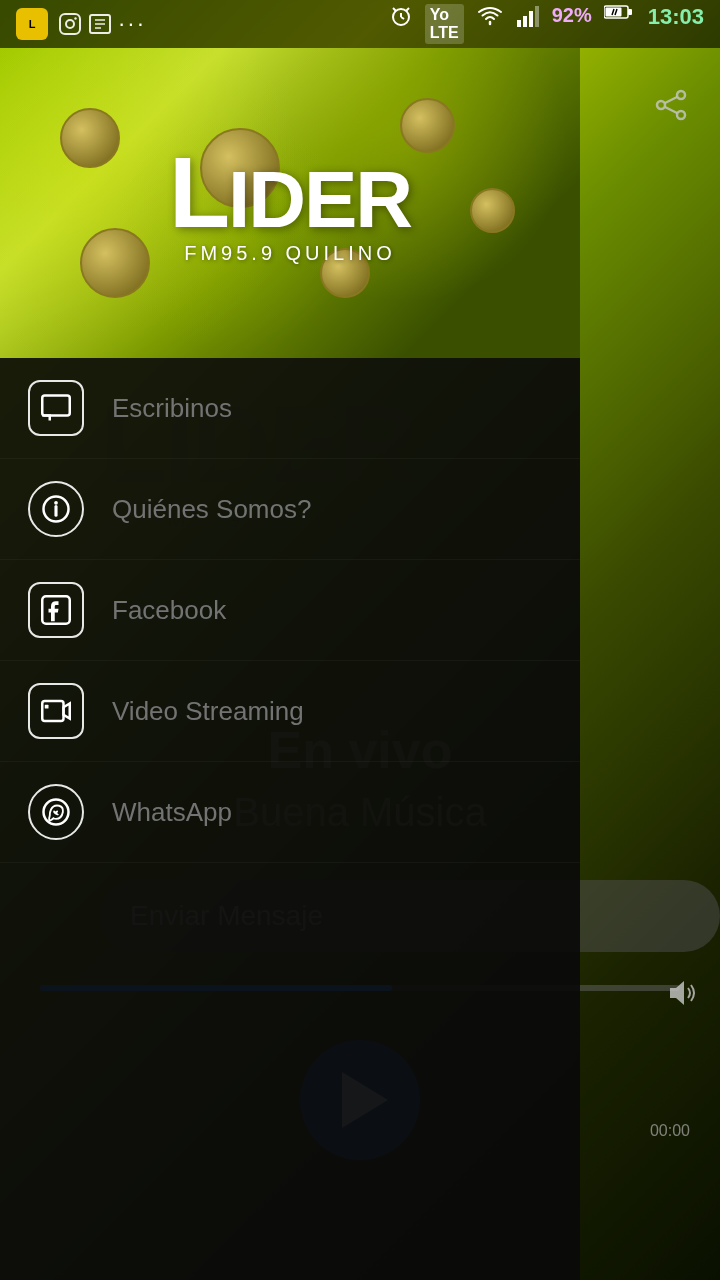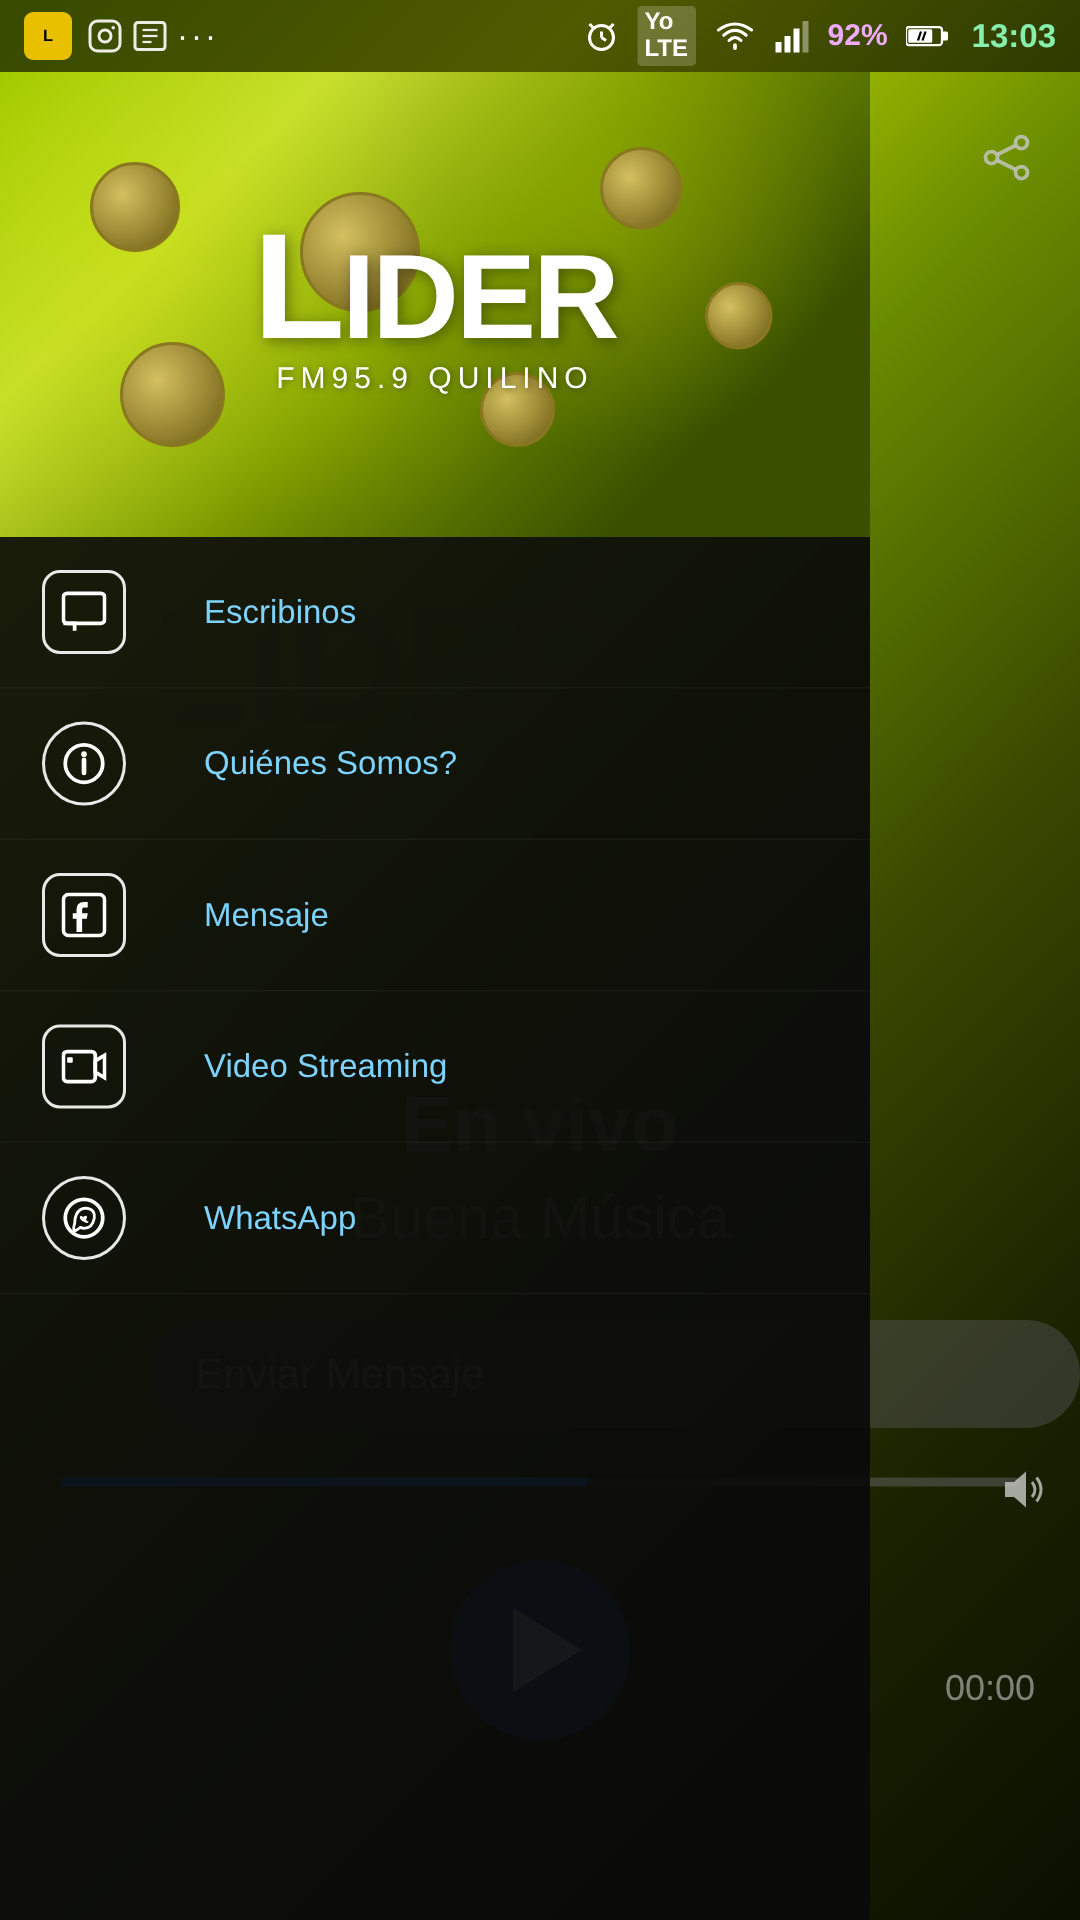--- a/index.html
+++ b/index.html
@@ -47,21 +47,21 @@
       display: flex; align-items: center; justify-content: center;
       font-size: 10px; font-weight: bold; color: #000;
     }
     .status-icons {
       display: flex;
       align-items: center;
       gap: 6px;
     }
     .status-right {
       display: flex;
-      align-items: center;
+      align-items: flex-start;
       gap: 12px;
       color: #fff;
       font-size: 22px;
       font-weight: bold;
     }
 
     
     .bg-content {
       position: absolute;
       top: 0; left: 0;
@@ -179,21 +179,21 @@
       border-bottom: 28px solid transparent;
       border-left: 46px solid rgba(200,200,200,0.8);
       margin-left: 10px;
     }
 
     
     .time-display {
       position: absolute;
       bottom: 140px; right: 30px;
       color: rgba(200,200,200,0.6);
-      font-size: 24px;
+      font-size: 16px;
       z-index: 2;
     }
 
     
     .drawer-overlay {
       position: absolute;
       top: 48px; left: 0;
       width: 580px;
       height: calc(100% - 48px);
       background: rgba(10,10,10,0.92);
@@ -252,24 +252,23 @@
       display: flex; align-items: center; justify-content: center;
       margin-right: 28px;
       flex-shrink: 0;
       color: #fff;
       font-size: 26px;
     }
     .menu-icon-wrap.circle {
       border-radius: 50%;
     }
     .menu-label {
-      color: #7dd3fc;
-      font-size: 22px;
+      color: #737373;
+      font-size: 26px;
       font-weight: 400;
-      margin-left: 24px;
     }
 
     
     .icon-svg {
       width: 30px; height: 30px;
       fill: white;
     }
   </style>
 </head>
 <body>
@@ -424,21 +423,21 @@
       <span class="menu-label">Quiénes Somos?</span>
     </li>
 
     <li class="menu-item">
       <div class="menu-icon-wrap">
         <svg class="icon-svg" viewBox="0 0 24 24">
           <rect x="1" y="1" width="22" height="22" rx="3" fill="none" stroke="white" stroke-width="2"></rect>
           <path d="M14 8 L12 8 Q11 8 11 9 L11 11 L14 11 L13.5 14 L11 14 L11 21 L8 21 L8 14 L6 14 L6 11 L8 11 L8 9 Q8 5 12 5 L14 5 Z" fill="white"></path>
         </svg>
       </div>
-      <span class="menu-label">Mensaje</span>
+      <span class="menu-label">Facebook</span>
     </li>
 
 
 
     <li class="menu-item">
       <div class="menu-icon-wrap">
         <svg class="icon-svg" viewBox="0 0 24 24">
           <rect x="1" y="4" width="17" height="16" rx="2" fill="none" stroke="white" stroke-width="2"></rect>
           <path d="M18 9 L23 6 L23 18 L18 15 Z" fill="none" stroke="white" stroke-width="2"></path>
           <rect x="3" y="7" width="3" height="3" rx="0.5" fill="white"></rect>

